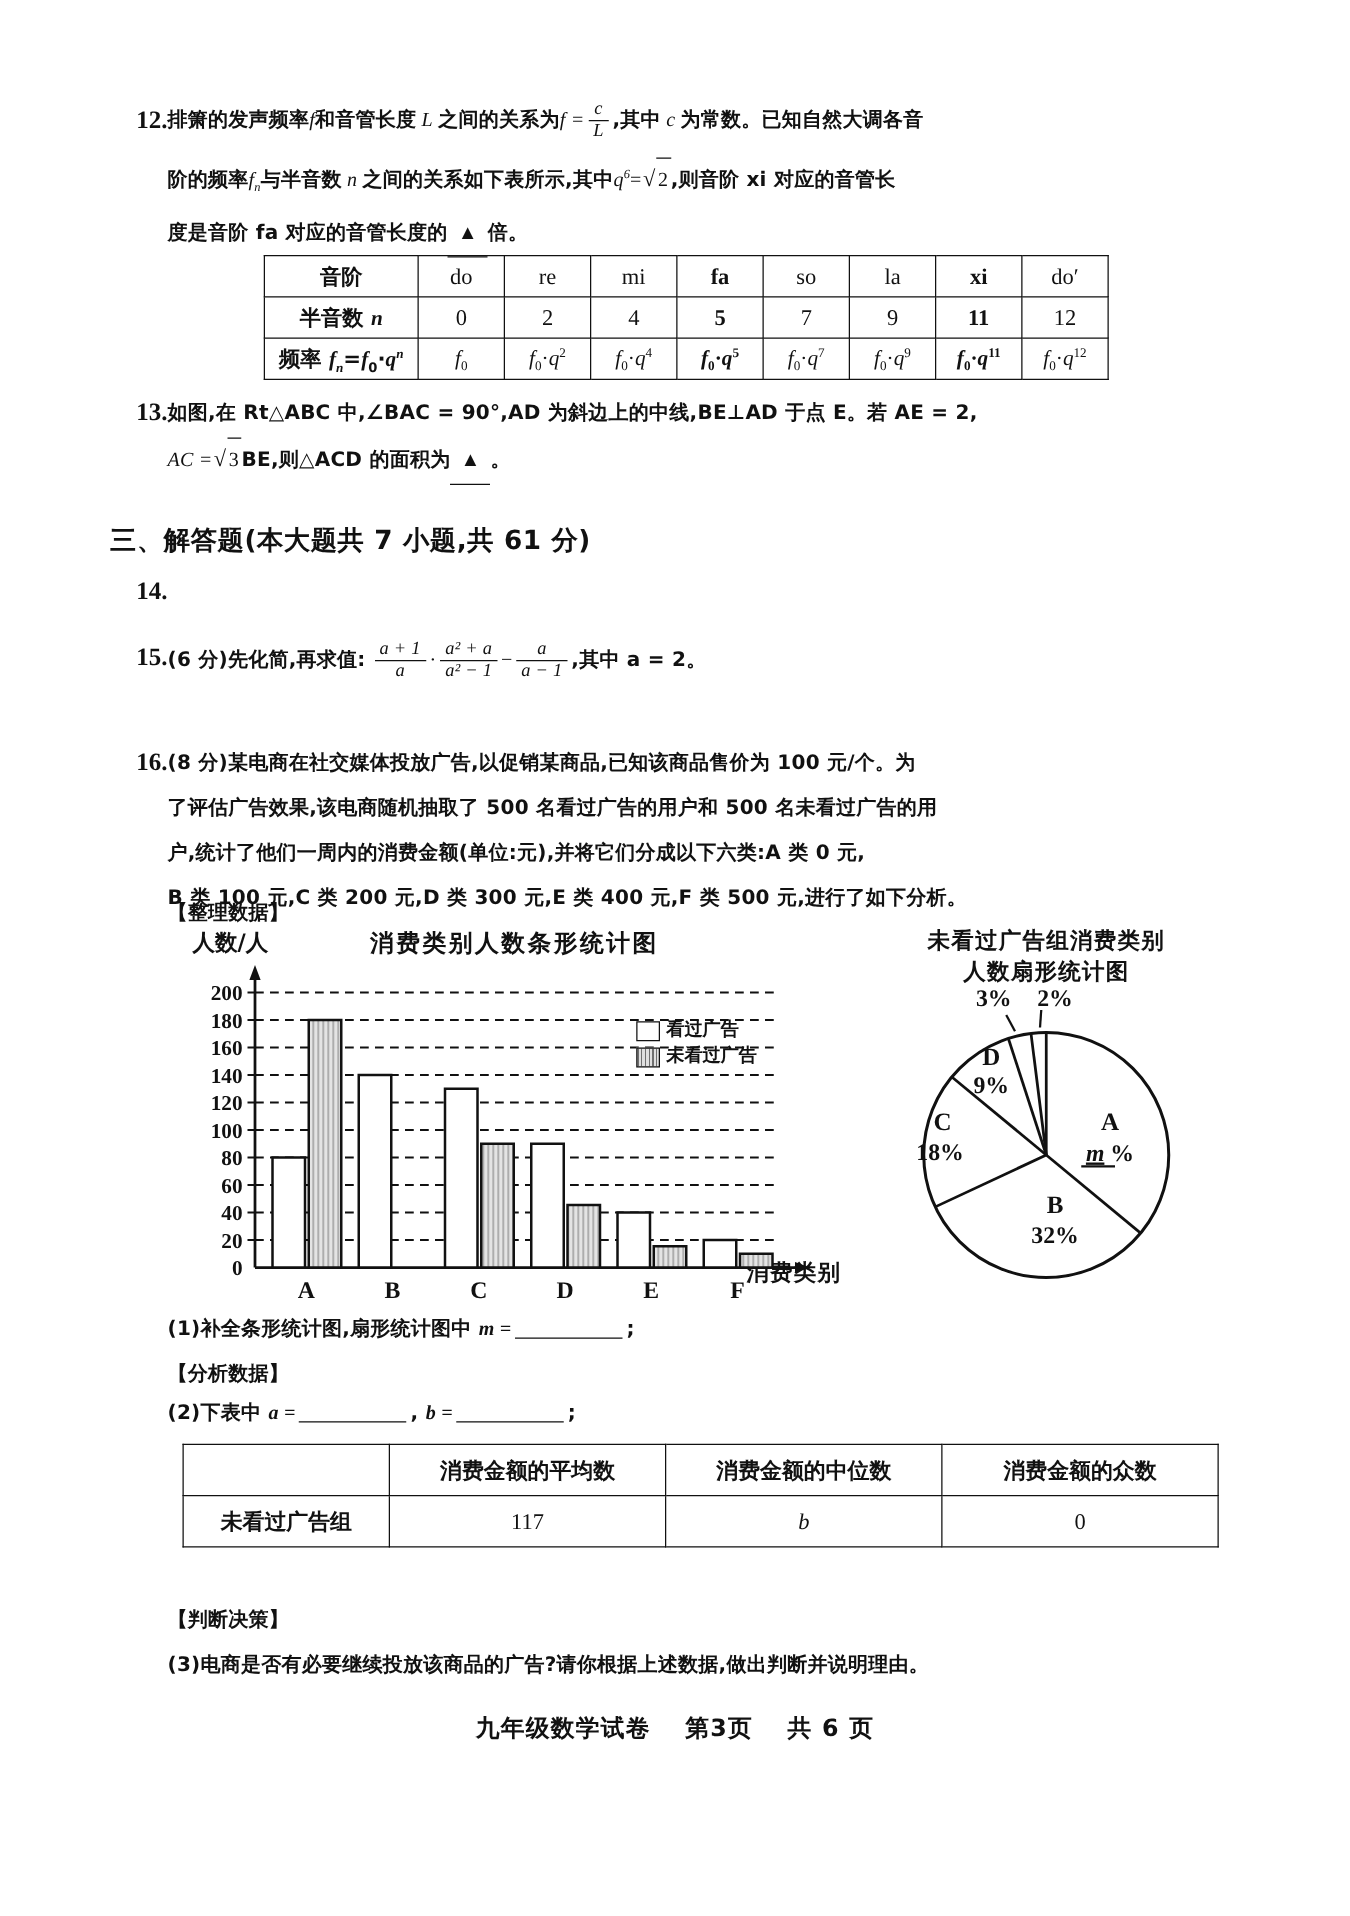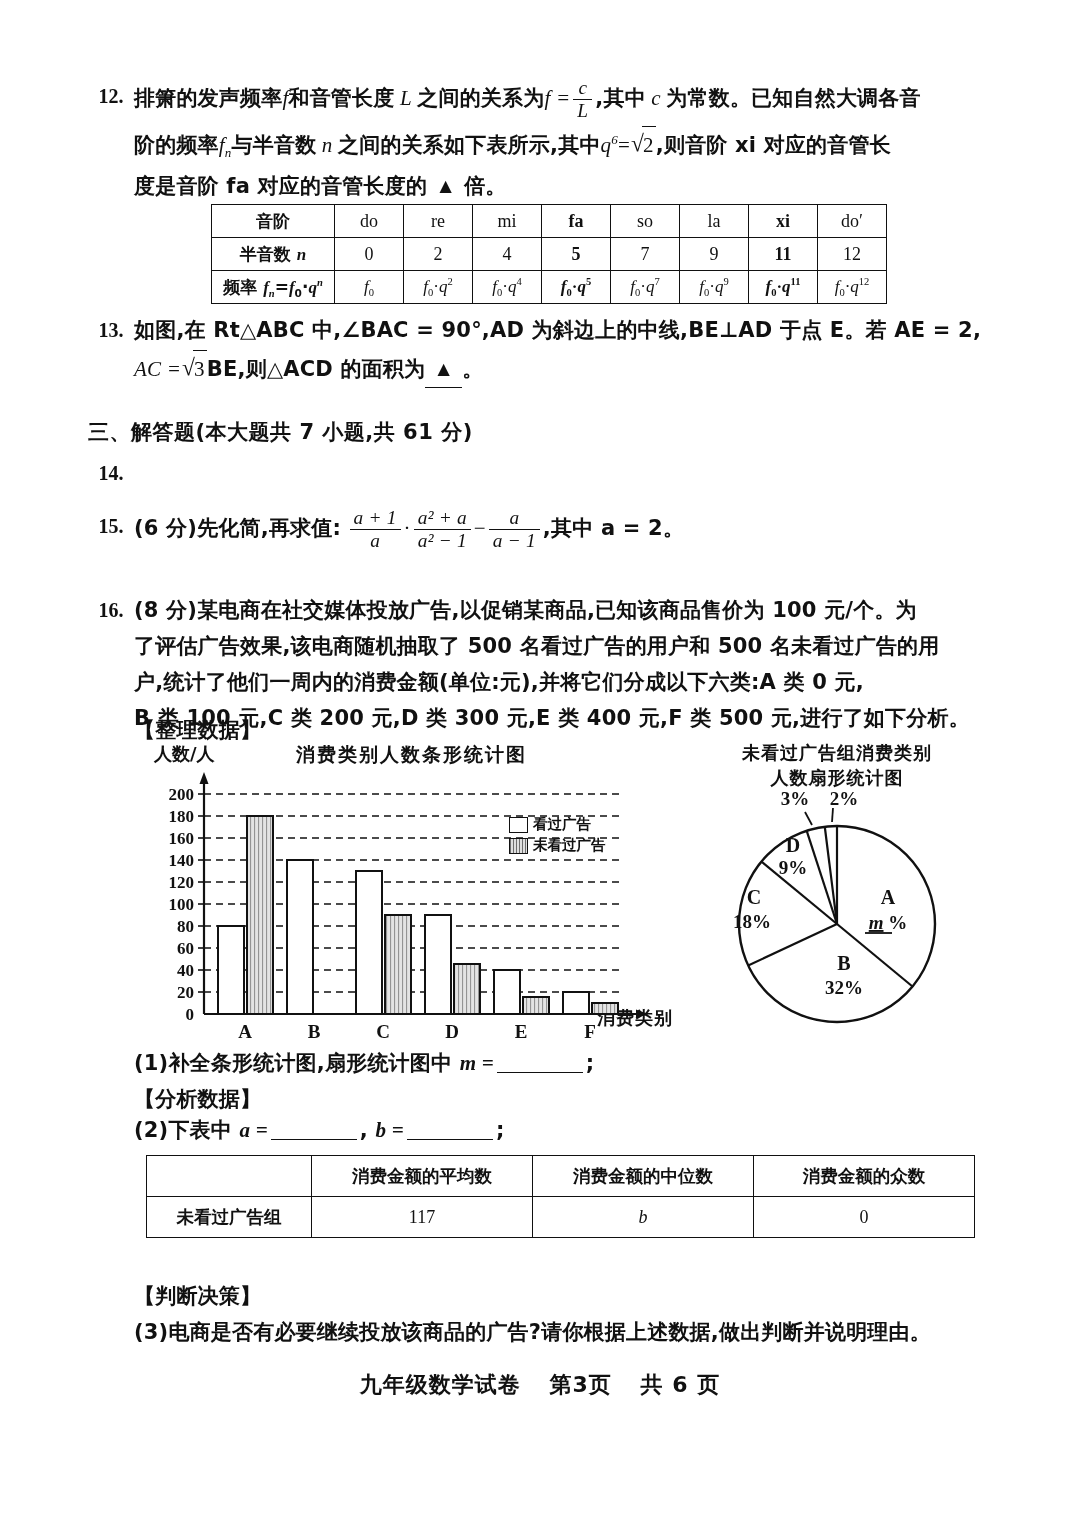--- a/index.html
+++ b/index.html
@@ -27,25 +27,25 @@
   .q {
     position: absolute;
     display: flex;
     align-items: flex-start;
   }
   .qnum {
     width: 46px;
     flex: 0 0 46px;
     font-size: 20px;
     font-weight: 600;
-    text-align: center;
+    text-align: right;
     line-height: 36px;
   }
   .qbody {
-    font-size: 21px;
+    font-size: 16px;
     line-height: 36px;
     letter-spacing: 0.2px;
   }
   .cn { font-family: "DejaVu Sans", "Liberation Sans", sans-serif; font-weight: 600; }
   .it { font-style: italic; font-family: "Liberation Serif", serif; }
   sup { font-size: 0.62em; vertical-align: super; line-height: 0; }
   sub { font-size: 0.62em; vertical-align: sub; line-height: 0; }
 
   
   .frac {
@@ -210,21 +210,21 @@
     font-size: 17.5px;
     width: 152px;
   }
   .tblstats td.empty { width: 152px; }
 
   .footer {
     position: absolute;
     left: 0; top: 1370px;
     width: 1080px;
     text-align: center;
-    font-size: 22px;
+    font-size: 19px;
     font-weight: 700;
     font-family: "DejaVu Sans", sans-serif;
     letter-spacing: 1px;
   }
   .footer span { margin: 0 10px; }
 </style>
 </head>
 <body>
 
 <div class="page">

